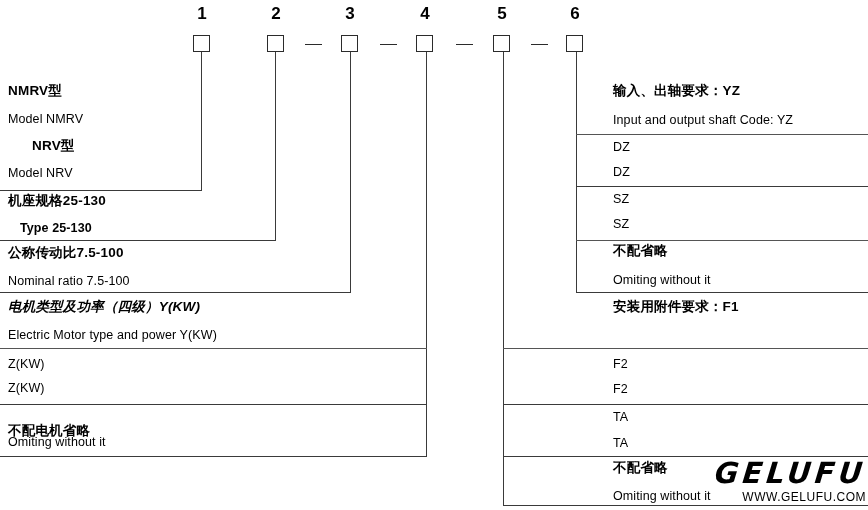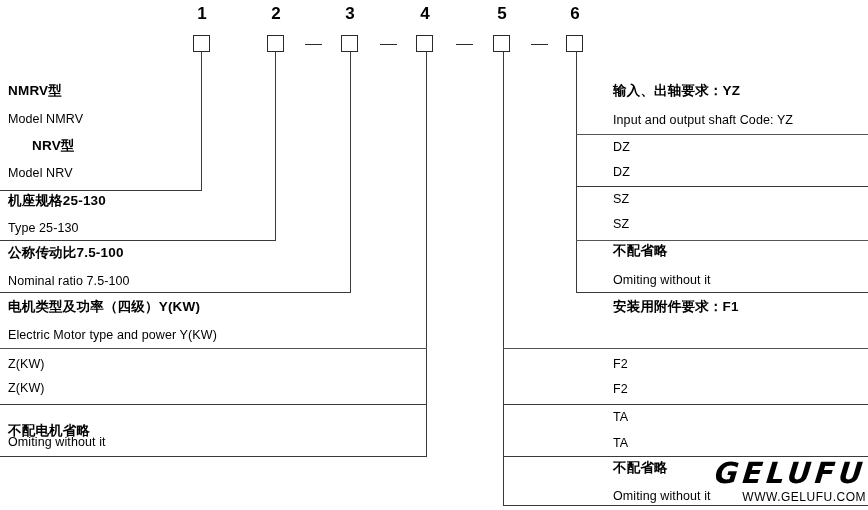--- a/index.html
+++ b/index.html
@@ -151,26 +151,26 @@
   <div class="hline thin" style="left:576px;top:240px;width:292px;"></div>
   <div class="hline" style="left:576px;top:292px;width:292px;"></div>
 
   <div class="row cn" style="left:8px;top:84px;">NMRV型</div>
   <div class="row en" style="left:8px;top:112px;">Model NMRV</div>
 
   <div class="row cn" style="left:8px;top:139px;padding-left:24px;">NRV型</div>
   <div class="row en" style="left:8px;top:166px;">Model  NRV</div>
 
   <div class="row cn" style="left:8px;top:194px;">机座规格25-130</div>
-  <div class="row en" style="left:8px;top:221px;">Type 25-130</div>
+  <div class="row en" style="left:20px;top:221px;font-weight:bold;">Type 25-130</div>
 
   <div class="row cn" style="left:8px;top:246px;">公称传动比7.5-100</div>
   <div class="row en" style="left:8px;top:274px;">Nominal ratio 7.5-100</div>
 
-  <div class="row cn" style="left:8px;top:300px;">电机类型及功率（四级）Y(KW)</div>
+  <div class="row cn" style="left:8px;top:300px;font-style:italic;">电机类型及功率（四级）Y(KW)</div>
   <div class="row en" style="left:8px;top:328px;text-align:center;">Electric Motor type and power Y(KW)</div>
 
   <div class="row en" style="left:8px;top:357px;">Z(KW)</div>
   <div class="row en" style="left:8px;top:381px;">Z(KW)</div>
 
   <div class="row cn" style="left:8px;top:424px;">不配电机省略</div>
   <div class="row en" style="left:8px;top:435px;">Omiting without it</div>
 
   <div class="row en" style="left:613px;top:113px;">Input and output shaft Code: YZ</div>
   <div class="row cn" style="left:613px;top:84px;">输入、出轴要求：YZ</div>

